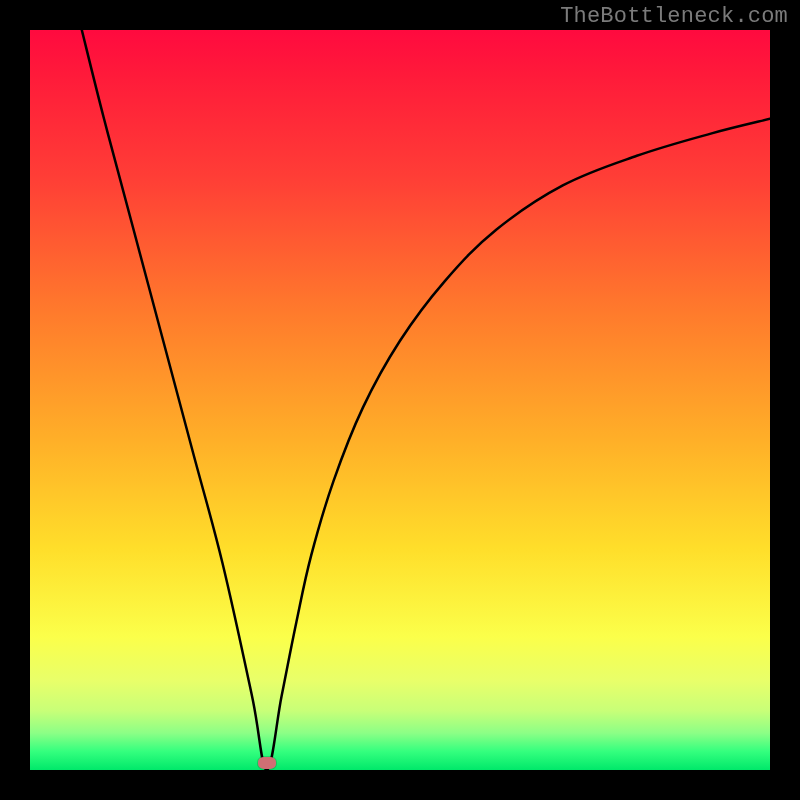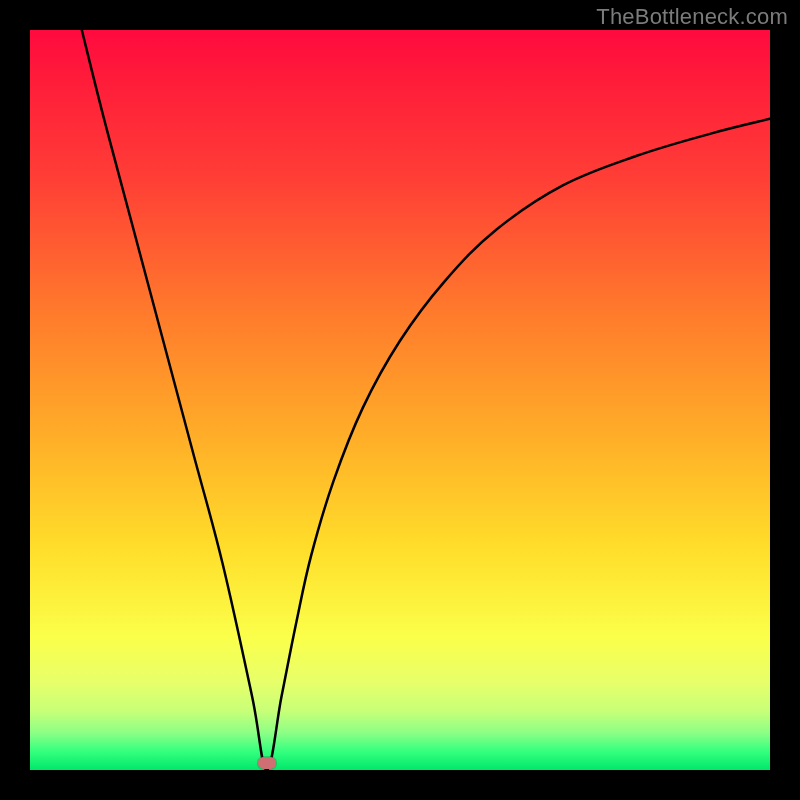--- a/index.html
+++ b/index.html
@@ -19,20 +19,21 @@
   }
   .watermark {
     position: absolute;
     top: 4px;
     right: 12px;
     color: #7b7b7b;
     font-size: 22px;
     font-weight: 500;
     letter-spacing: 0.2px;
     z-index: 20;
+    font-family: Liberation Mono, monospace;
   }
   .plot-area {
     position: absolute;
     left: 30px;
     top: 30px;
     width: 740px;
     height: 740px;
     overflow: hidden;
   }
   .gradient {

